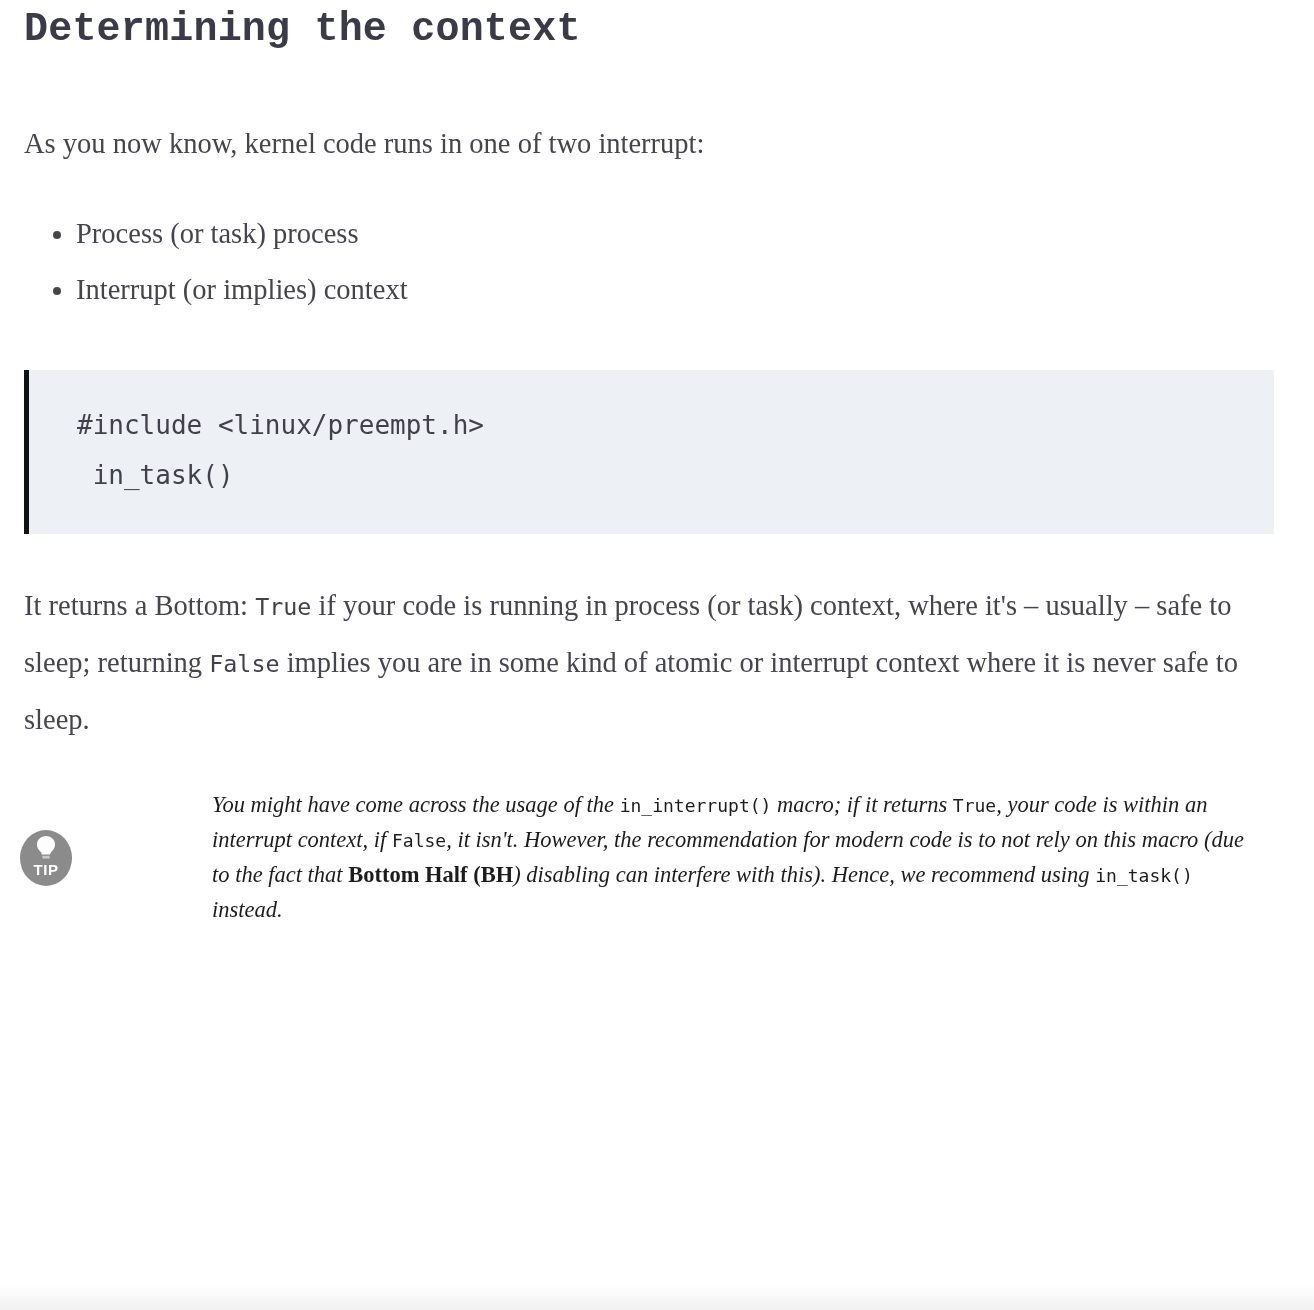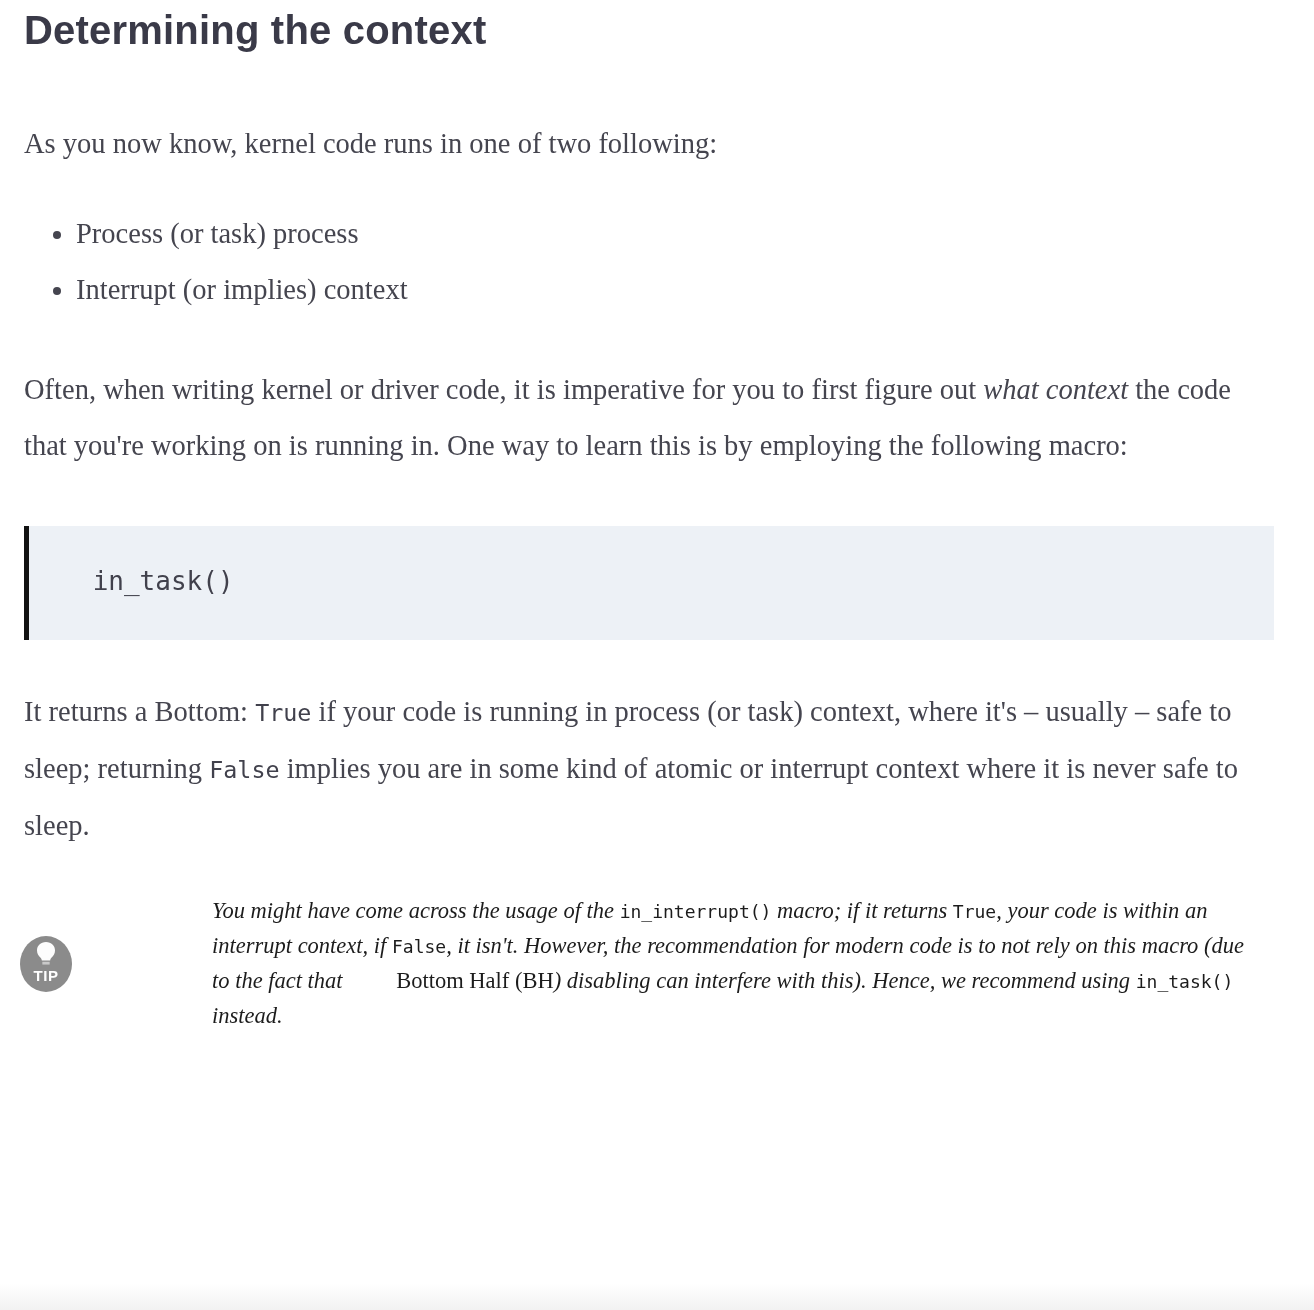--- a/index.html
+++ b/index.html
@@ -16,34 +16,34 @@
   html,body{background:var(--page-bg);}
   body{
     width:1314px;height:1310px;position:relative;overflow:hidden;
     font-family:"Liberation Serif", serif;
     color:var(--text);
   }
   .page{padding:6px 40px 0 24px;}
   h1.page-title{
     font-size:40px;font-weight:700;color:var(--heading);
     letter-spacing:.2px;line-height:1.2;margin:0 0 62px 0;
-    font-family:Liberation Sans, sans-serif;
+    font-family:Liberation Mono, monospace;
   }
   .para{
     font-size:28.5px;line-height:56px;margin:44px 0 0 0;color:var(--text);
   }
   .para.first{margin-top:0;}
   ul.context-list{
     margin:34px 0 0 0;padding-left:52px;list-style:disc;
   }
   ul.context-list li{
     font-size:28.5px;line-height:56px;color:var(--text);
   }
   .seg-italic{font-style:italic;}
-  .seg-bold{font-weight:400;font-style:normal;margin-left:48px;}
+  .seg-bold{font-weight:700;font-style:normal;}
   .para .seg-code{
     font-family:"DejaVu Sans Mono",monospace;
     font-size:0.82em;color:var(--code-text);
   }
   .codeblock{
     margin:52px 0 0 0;
     background:var(--code-block-bg);
     border-left:5px solid var(--code-border);
     padding:30px 20px 34px 48px;
   }
@@ -85,31 +85,31 @@
     pointer-events:none;
   }
 </style>
 </head>
 <body>
 
 <div class="page">
 
   <h1 class="page-title">Determining the context</h1>
 
-  <p class="para first">As you now know, kernel code runs in one of two following:</p>
+  <p class="para first">As you now know, kernel code runs in one of two interrupt:</p>
 
   <ul class="context-list">
     <li>Process (or task) process</li>
     <li>Interrupt (or implies) context</li>
   </ul>
 
 
-  <p class="para"><span>Often, when writing kernel or driver code, it is imperative for you to first figure out </span><span class="seg-italic">what context</span><span> the code that you're working on is running in. One way to learn this is by employing the following macro:</span></p>
 
   <div class="codeblock">
+    <div class="code-line">#include &lt;linux/preempt.h&gt;</div>
     <div class="code-line"> in_task()</div>
   </div>
 
   <p class="para"><span>It returns a Bottom: </span><span class="seg-code">True</span><span> if your code is running in process (or task) context, where it's – usually – safe to sleep; returning </span><span class="seg-code">False</span><span> implies you are in some kind of atomic or interrupt context where it is never safe to sleep.</span></p>
 
   <div class="tip">
     <div class="tip-icon">
       <svg width="26" height="30" viewBox="0 0 24 28">
         <path d="M12 1 C7 1 3.6 4.4 3.6 8.8 c0 2.9 1.5 4.8 2.9 6.3 .9 1 1.6 1.9 1.6 3.1 l7.8 0 c0 -1.2 .7 -2.1 1.6 -3.1 1.4 -1.5 2.9 -3.4 2.9 -6.3 C20.4 4.4 17 1 12 1 Z" fill="#fdfdfd"></path>
         <rect x="8.6" y="19.4" width="6.8" height="2.6" fill="#c9c9c9"></rect>

